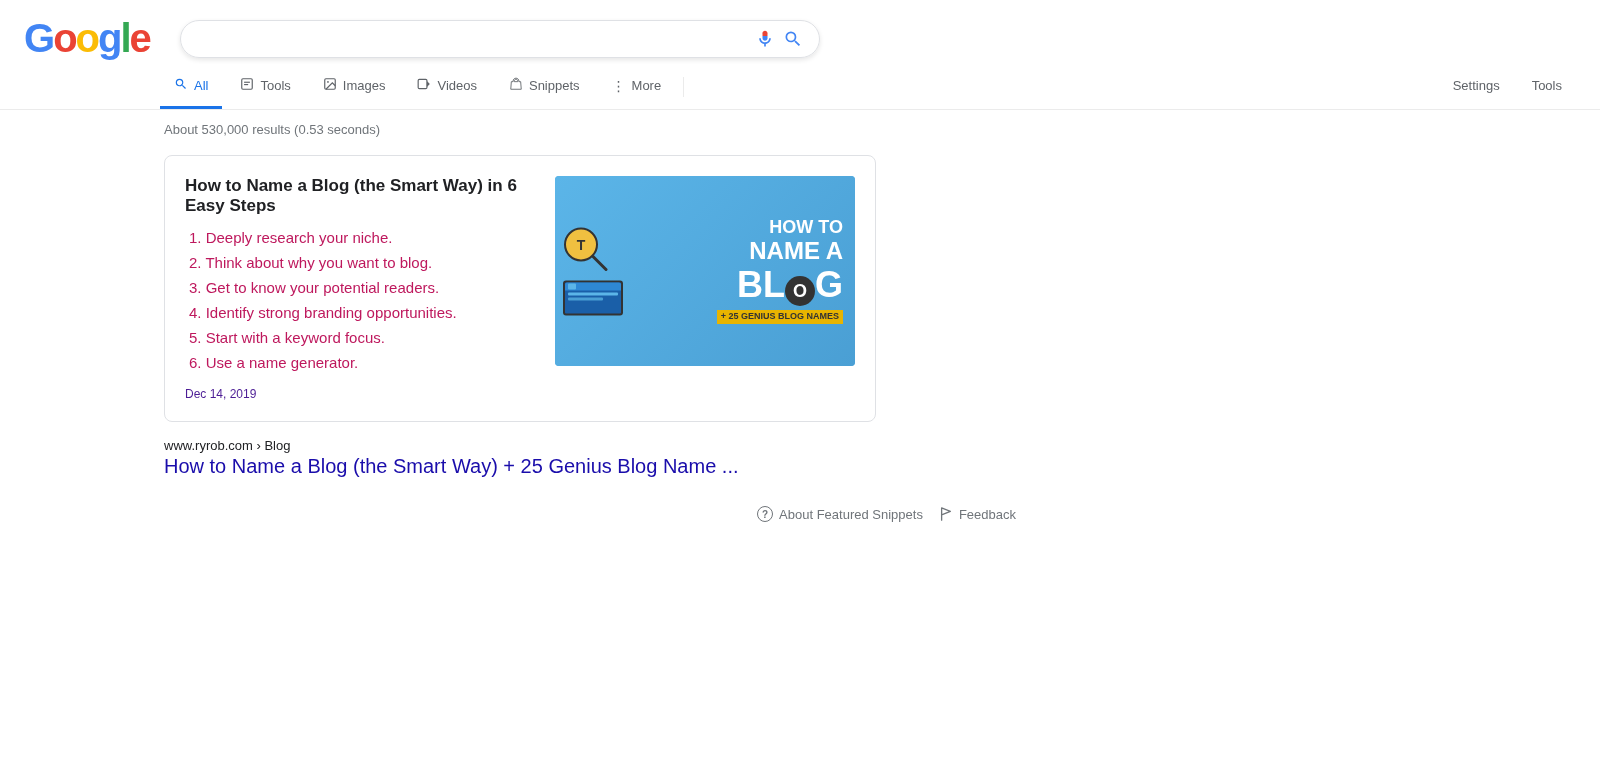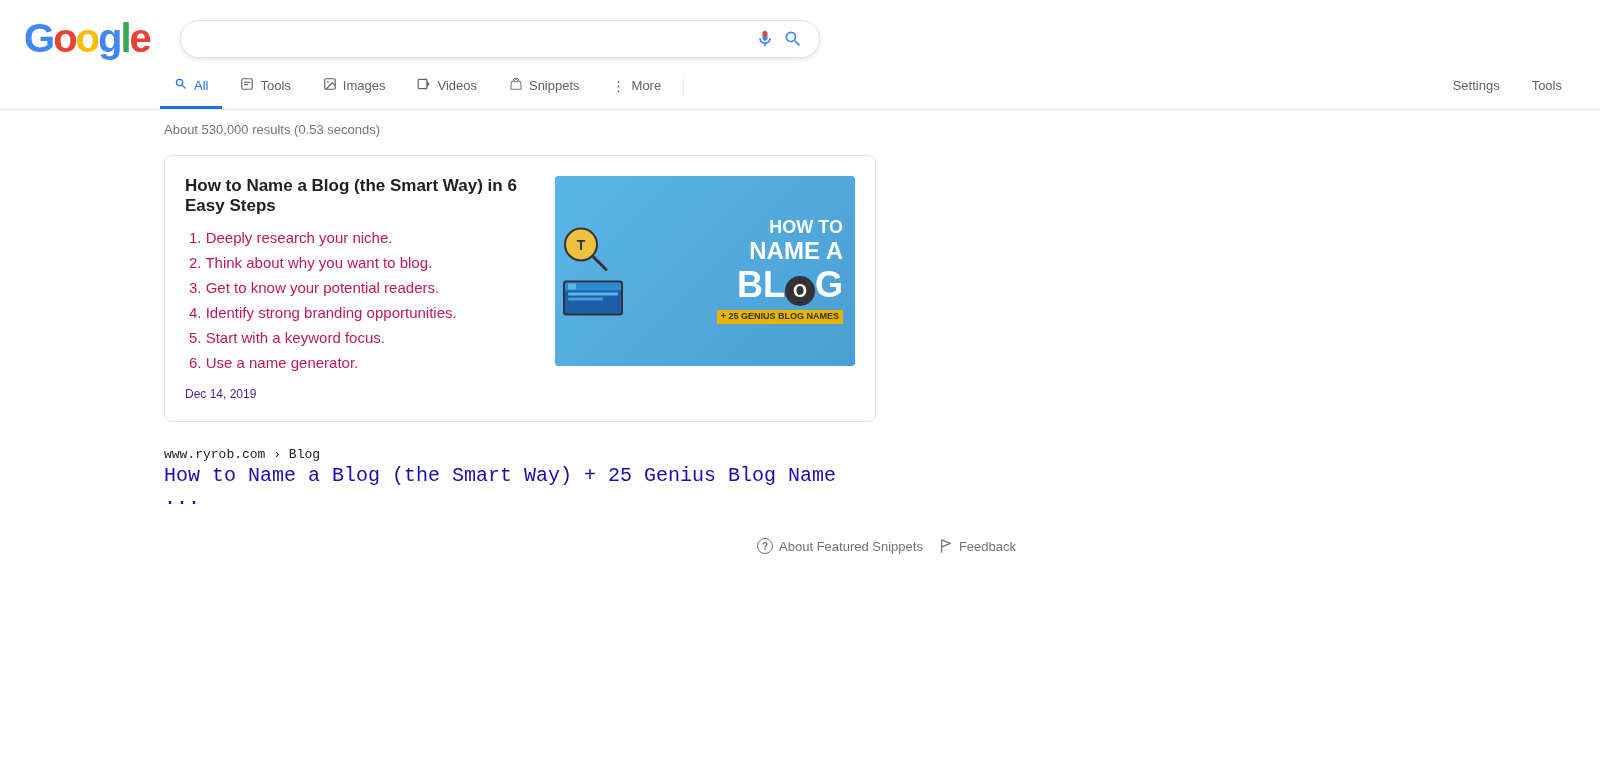--- a/index.html
+++ b/index.html
@@ -187,24 +187,23 @@
     .blog-image-subtitle { font-size: 9px; margin-top: 4px; background: #e8b400; color: #333; padding: 2px 4px; border-radius: 0; font-weight: bold; }
     .blog-image-left {
       position: absolute;
       left: 8px;
       top: 50%;
       transform: translateY(-50%);
     }
 
     
     .search-result {
-      margin-top: 25px;
+      margin-top: 16px;
       max-width: 730px;
       padding: 0 0 0 0;
-      font-family: Liberation Mono, monospace;
     }
     .result-url {
       font-size: 13px;
       color: #202124;
       margin-bottom: 2px;
     }
     .result-title {
       font-size: 20px;
       color: #1a0dab;
       cursor: pointer;

